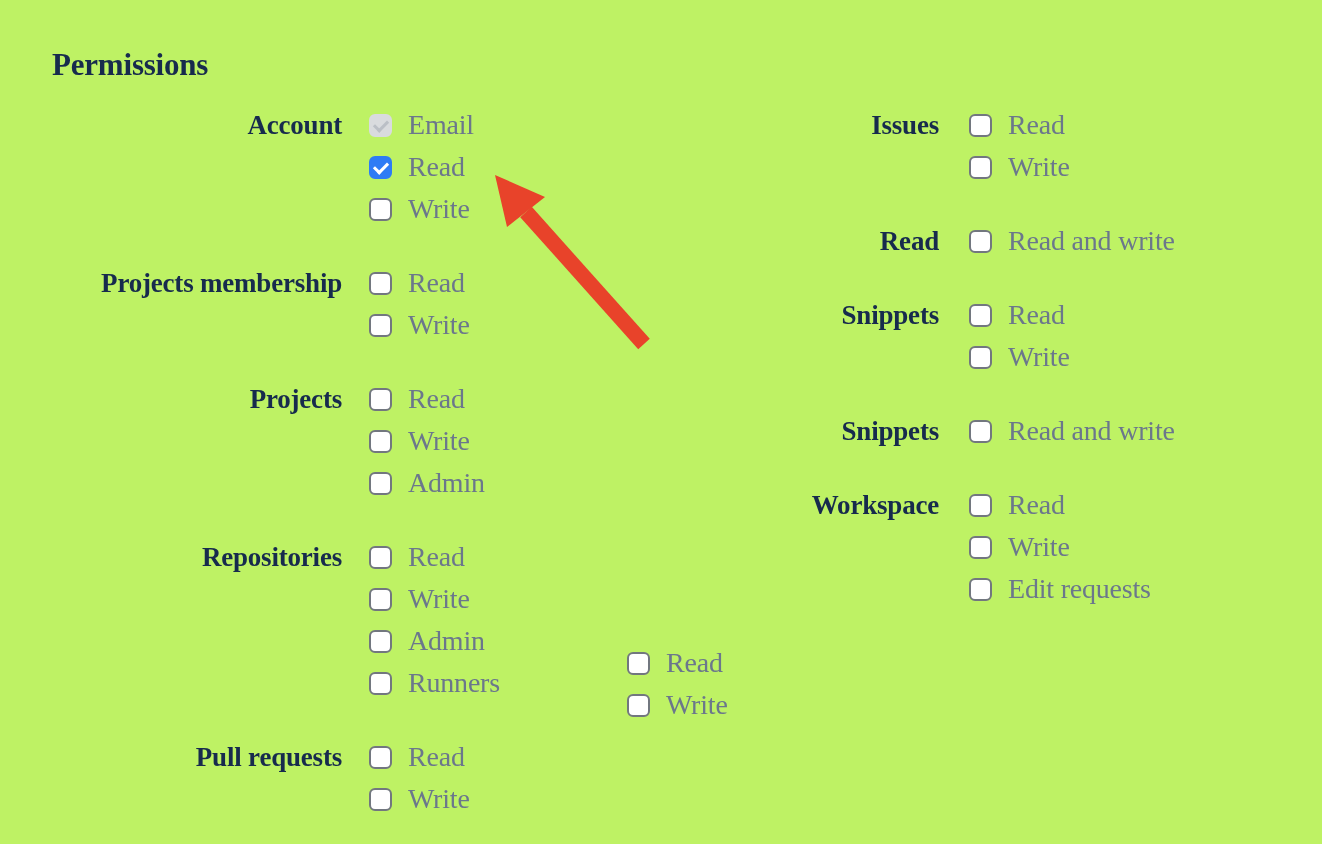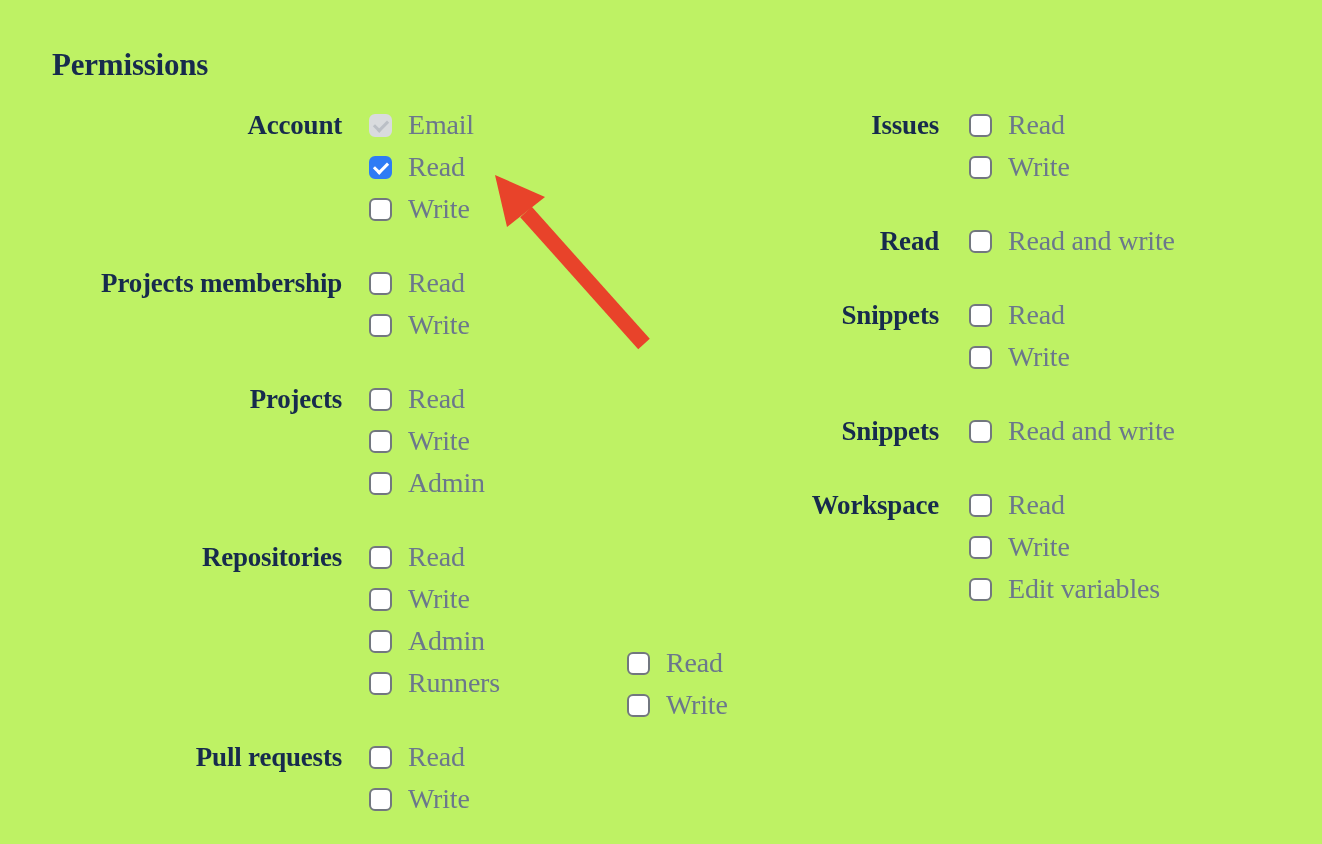--- a/index.html
+++ b/index.html
@@ -222,21 +222,21 @@
     <span class="opt-label">Read</span>
   </label>
 
   <label class="opt">
     <span class="cb"></span>
     <span class="opt-label">Write</span>
   </label>
 
   <label class="opt">
     <span class="cb"></span>
-    <span class="opt-label">Edit variables</span>
+    <span class="opt-label">Edit requests</span>
   </label>
 </div>
   </div>
 
   <div class="group">
     <div class="options">
   <label class="opt">
     <span class="cb"></span>
     <span class="opt-label">Read</span>
   </label>

